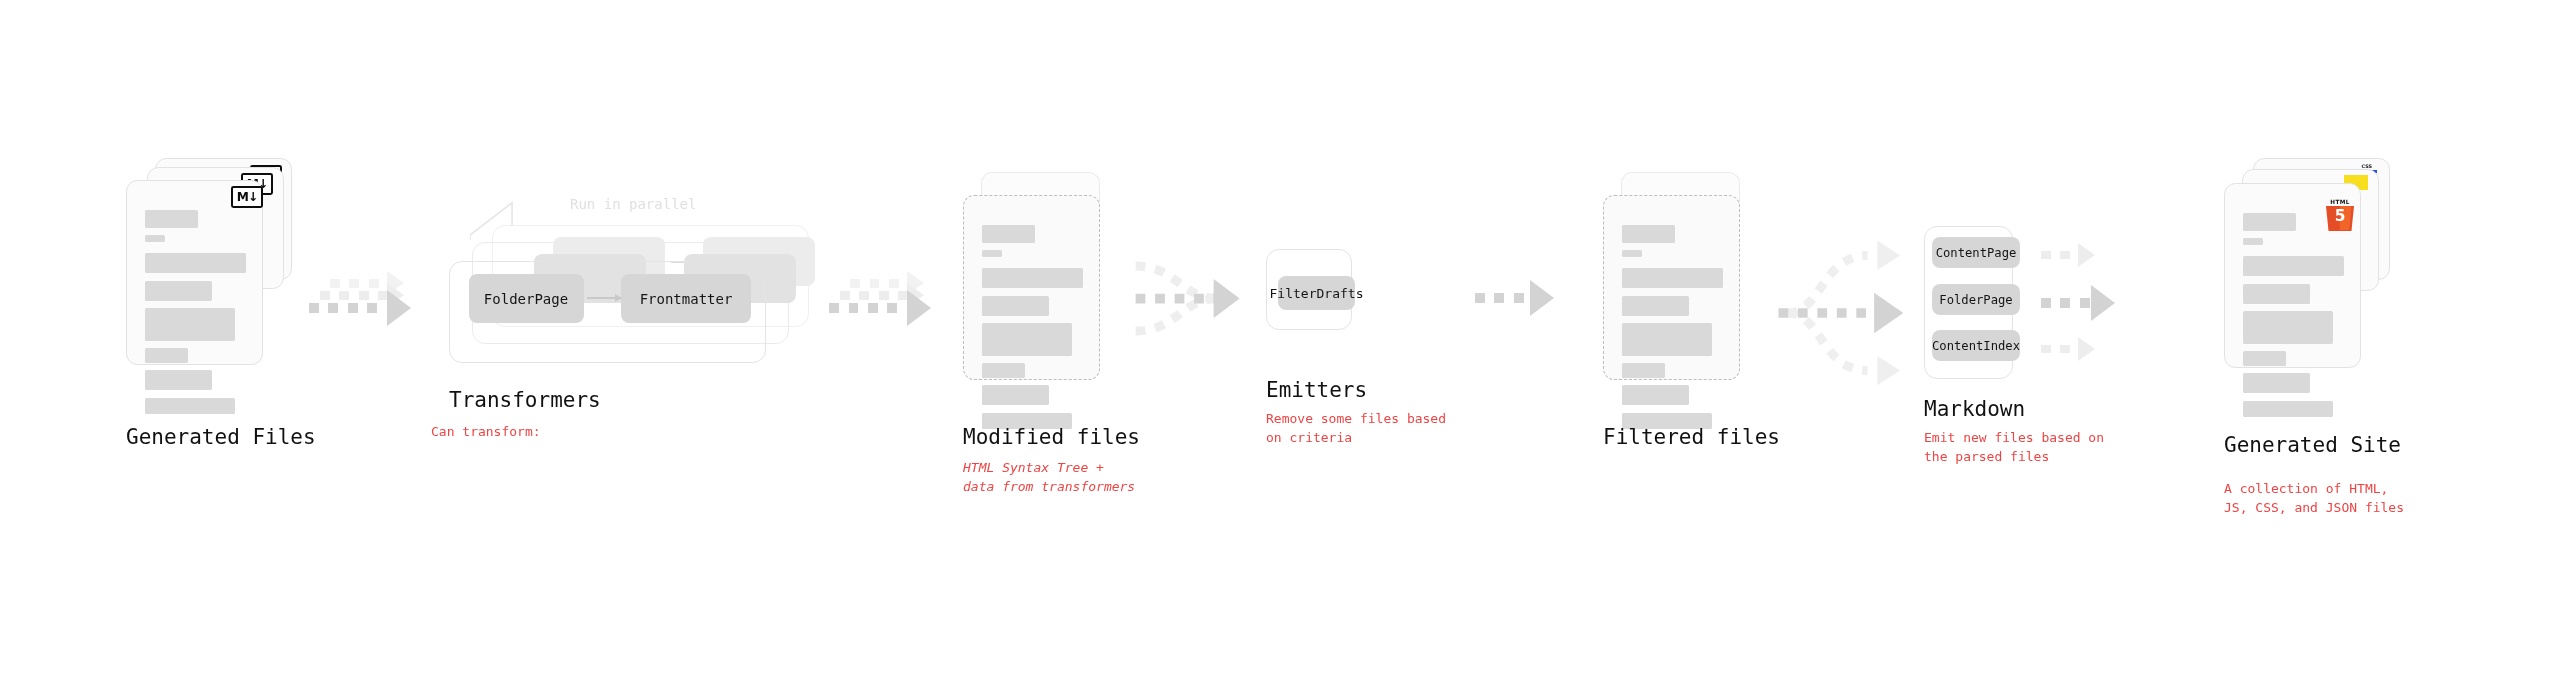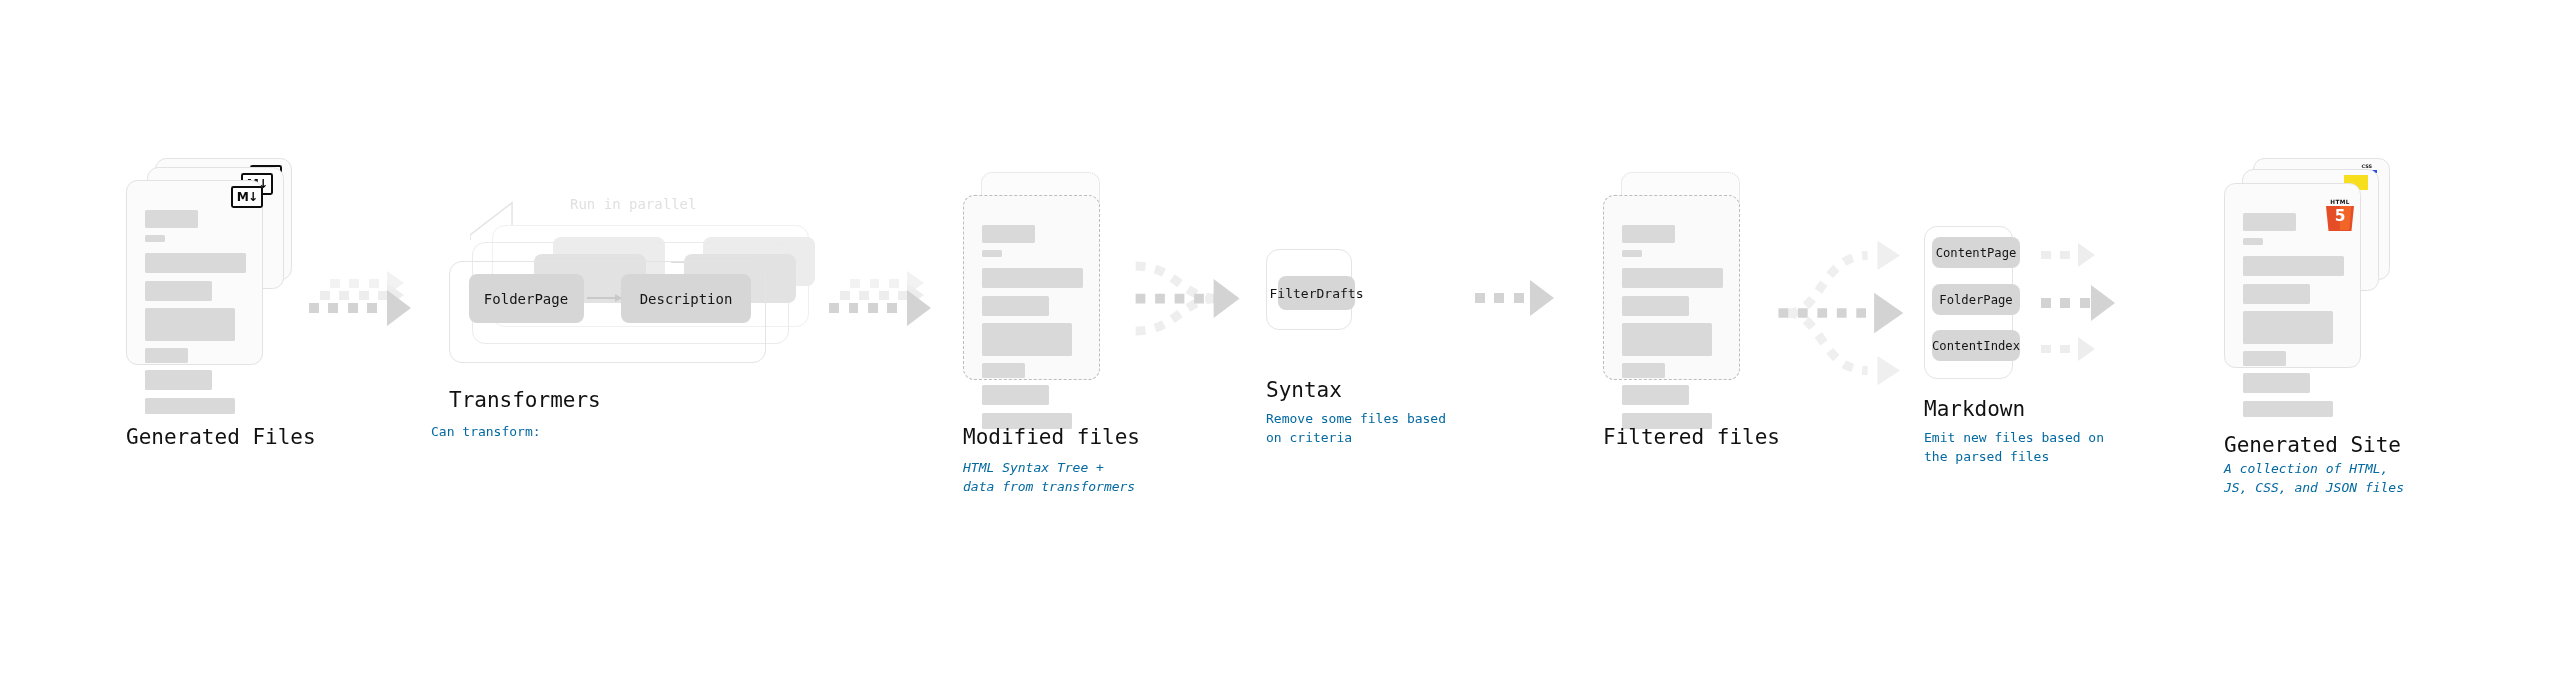--- a/index.html
+++ b/index.html
@@ -101,21 +101,21 @@
   .thin-arrow::after{
     content:"";position:absolute;right:-0.8px;top:-3.3px;
     border-left:7.3px solid #dcdcdc;
     border-top:4.1px solid transparent;border-bottom:4.1px solid transparent;
   }
   .thin-arrow.dark{background:#c9c9c9;}
   .thin-arrow.dark::after{border-left-color:#c9c9c9;}
 
   
   .stage-title{position:absolute;font-size:21px;color:#111;white-space:nowrap;letter-spacing:0px;}
-  .stage-desc{position:absolute;font-size:13px;color:#0369a1;line-height:18.7px;white-space:pre;}
+  .stage-desc{position:absolute;font-size:13px;color:#ef4444;line-height:18.7px;white-space:pre;}
   .note{position:absolute;font-size:14px;color:#e0e0e0;white-space:nowrap;}
   .bullets{position:absolute;font-size:13px;color:#1a1a1a;line-height:18.7px;white-space:pre;}
 
   
   .conn{position:absolute;}
   .dash-line{
     position:absolute;height:9.8px;
     background-image:repeating-linear-gradient(to right,currentColor 0 9.8px,transparent 9.8px 19.5px);
   }
   .arrow-head{
@@ -195,21 +195,21 @@
     <div class="panel ghost" style="left:23px;top:17px;width:317px;height:102px;border-color:#ebebeb;"></div>
     <div class="chip g2" style="left:85px;top:29px;width:112px;height:49px;">FM</div>
     <div class="chip g2" style="left:235px;top:29px;width:112px;height:49px;">D</div>
     <span class="thin-arrow" style="left:203px;top:53px;width:36px;"></span>
 
     <div class="panel" style="left:0px;top:36px;width:317px;height:102px;background:transparent;"></div>
     <div class="chip" style="left:19.5px;top:49px;width:115px;height:49px;">
       <span>FolderPage</span>
     </div>
     <div class="chip" style="left:172px;top:49px;width:130px;height:49px;">
-      <span>Description</span>
+      <span>Frontmatter</span>
     </div>
     <span class="thin-arrow dark" style="left:138px;top:72px;width:34px;"></span>
   </div>
 
   <div class="stage-title" style="left:449px;top:388px;">Transformers</div>
   <div class="stage-desc" style="left:431px;top:423px;">Can transform:</div>
 
   <div class="conn" style="left:829px;top:268px;width:114px;height:73px;">
     <span class="dash-line c-xlight" style="left:21px;top:10.6px;width:63px;height:9px;"></span>
     <span class="arrow-head sm c-xlight" style="left:78px;top:3.3px;"></span>
@@ -245,21 +245,21 @@
       <path d="M2 62 L104 62" fill="none" stroke="#d3d3d3" stroke-width="12" stroke-dasharray="12 12" stroke-linecap="butt"></path>
       <path d="M98 38 L98 86 L130 62 Z" fill="#d3d3d3"></path>
     </svg>
   </div>
 
   <div class="panel" style="left:1266px;top:249px;width:86px;height:81px;">
   </div>
   <div class="chip" style="left:1278px;top:276px;width:77px;height:34px;font-size:13px;">
     <span>FilterDrafts</span>
   </div>
-  <div class="stage-title" style="left:1266px;top:378px;">Syntax</div>
+  <div class="stage-title" style="left:1266px;top:378px;">Emitters</div>
   <div class="stage-desc" style="left:1266px;top:410px;">Remove some files based
 on criteria</div>
 
   <div class="conn" style="left:1475px;top:280px;width:106px;height:41px;">
     <span class="dash-line c-dark" style="left:0px;top:13px;width:60px;height:9.8px;"></span>
     <span class="arrow-head c-dark" style="left:55px;top:0px;"></span>
   </div>
 
   <div class="doc-stack" style="left:1603px;top:172px;">
     <div class="doc-card dotted-top" style="left:18px;top:0px;width:119px;height:49px;"></div>
@@ -337,17 +337,17 @@
       </div>
     </div>
     <div class="badge html5" style="left:102px;top:31px;">
       <span class="cap">HTML</span>
       <span class="shield"></span>
       <span class="shield-inner"></span>
       <span class="five">5</span>
     </div>
   </div>
   <div class="stage-title" style="left:2224px;top:433px;">Generated Site</div>
-  <div class="stage-desc" style="left:2224px;top:460px;font-style:italic;">A collection of HTML,
+  <div class="stage-desc" style="left:2224px;top:480px;">A collection of HTML,
 JS, CSS, and JSON files</div>
 
 </div>
 
 
 </body></html>

